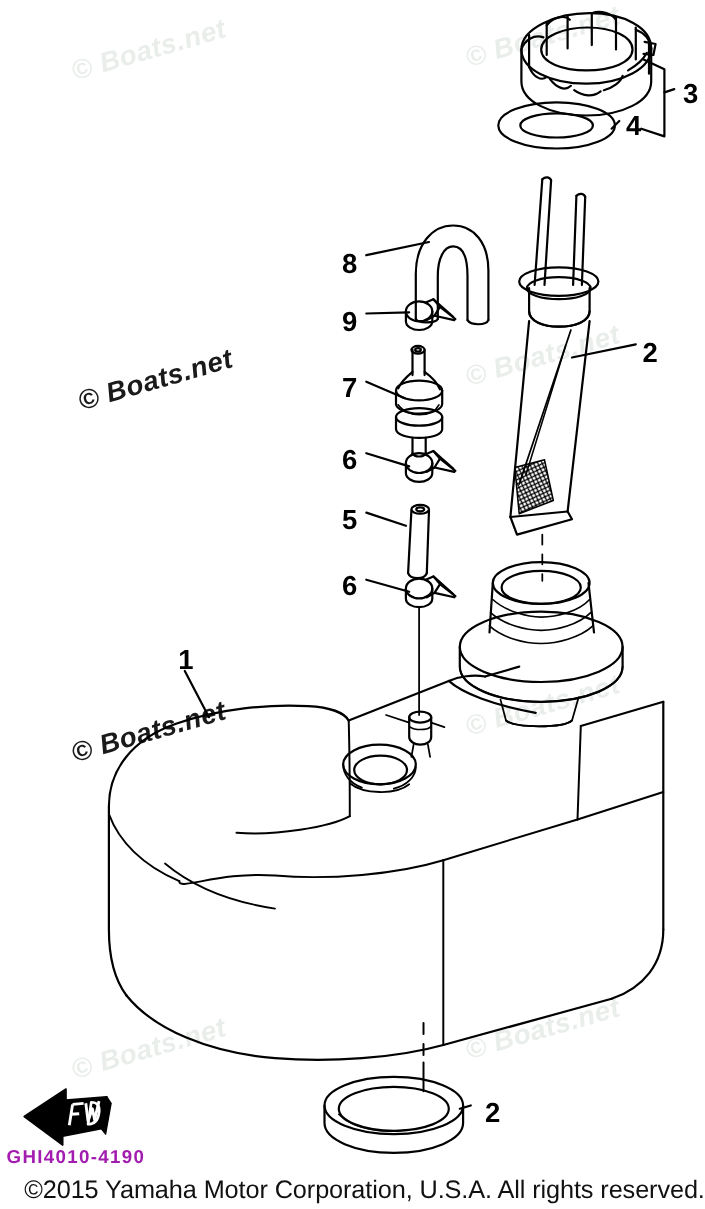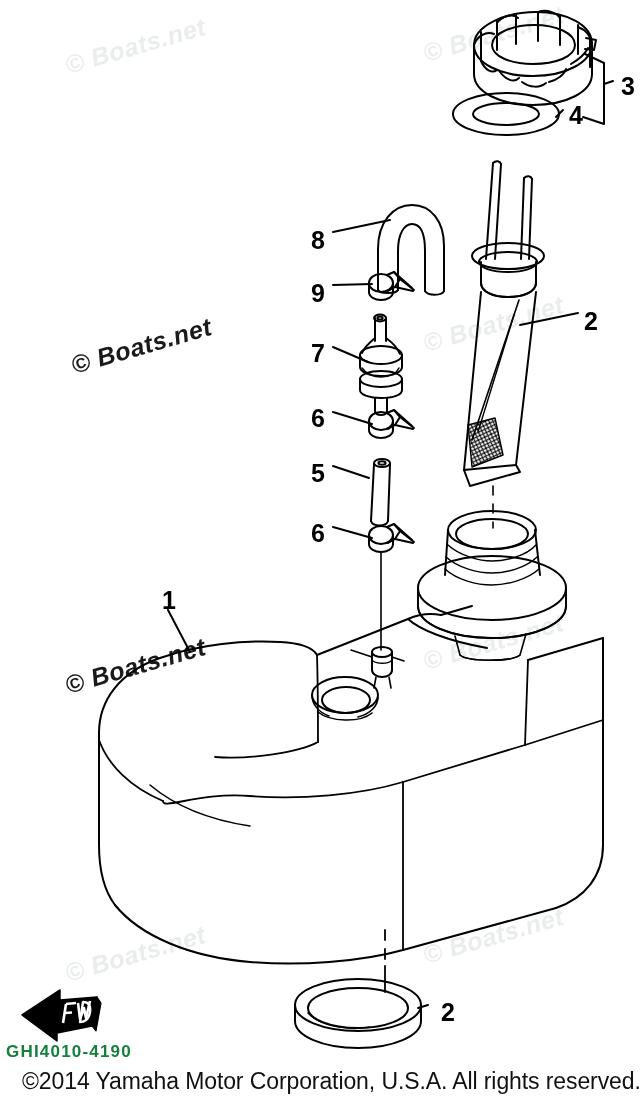--- a/index.html
+++ b/index.html
@@ -47,21 +47,21 @@
     letter-spacing: 0.5px;
   }
   .code-text {
     position: absolute;
     left: 6px;
     top: 1042px;
     font-family: "Liberation Sans", sans-serif;
     font-weight: 700;
     font-size: 17px;
     letter-spacing: 1.2px;
-    color: #15803d;
+    color: #a21caf;
   }
   .copyright-text {
     position: absolute;
     left: 22px;
     top: 1068px;
     font-family: "Liberation Sans", sans-serif;
     font-size: 23px;
     letter-spacing: -0.1px;
     color: #111;
   }
@@ -373,15 +373,15 @@
       <div class="callout" style="left: 311px; top: 406px;">6</div>
       <div class="callout" style="left: 311px; top: 521px;">6</div>
       <div class="callout" style="left: 311px; top: 341px;">7</div>
       <div class="callout" style="left: 311px; top: 228px;">8</div>
       <div class="callout" style="left: 311px; top: 281px;">9</div>
       <div class="callout" style="left: 441px; top: 1000px;">2</div>
     </div>
 
   <div class="code-text">GHI4010-4190</div>
 
-  <div class="copyright-text">©2014 Yamaha Motor Corporation, U.S.A. All rights reserved.</div>
+  <div class="copyright-text">©2015 Yamaha Motor Corporation, U.S.A. All rights reserved.</div>
 
 </div>
 
 </body></html>

